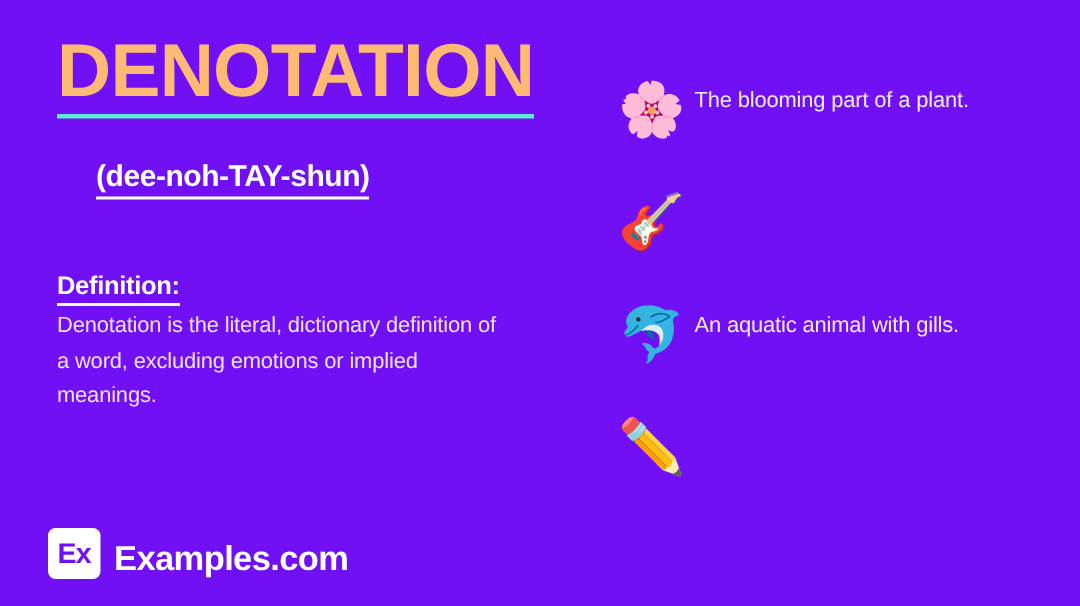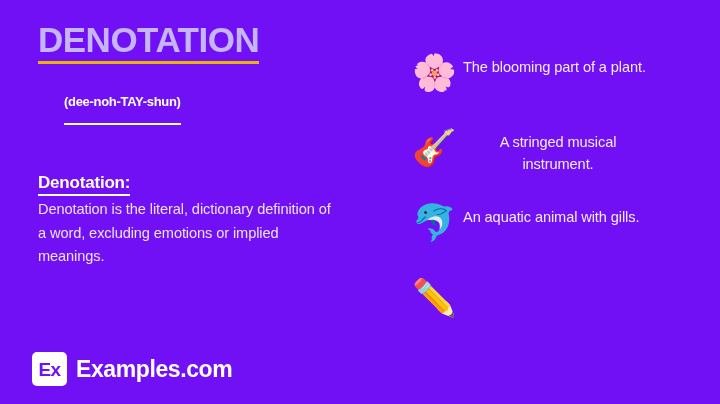--- a/index.html
+++ b/index.html
@@ -28,44 +28,44 @@
   
   .left-col {
     position: relative;
     width: 395px;
     height: 404px;
     padding: 22px 0 0 38px;
     box-sizing: border-box;
   }
 
   .term-title {
-    font-size: 35px;
-    font-weight: bold;
-    color: #c4b5fd;
+    font-size: 50px;
+    font-weight: bold;
+    color: #fdba74;
     letter-spacing: -0.5px;
     line-height: 1;
     margin: 0;
     padding: 0 0 4px 0;
     display: inline-block;
-    border-bottom: 3px solid #eab308;
+    border-bottom: 3px solid #5eead4;
     white-space: nowrap;
   }
 
   .pronunciation-wrap {
     margin-top: 28px;
     padding-left: 26px;
   }
   .pronunciation {
-    font-size: 13px;
+    font-size: 20px;
     font-weight: bold;
     color: #ffffff;
     letter-spacing: -0.3px;
     display: inline-block;
     border-bottom: 2px solid #ffffff;
-    padding-bottom: 14px;
+    padding-bottom: 1px;
     white-space: nowrap;
   }
 
   .definition-head {
     margin-top: 48px;
     font-size: 17px;
     font-weight: bold;
     color: #ffffff;
     display: inline-block;
     border-bottom: 2.5px solid #ffffff;
@@ -81,21 +81,21 @@
     max-width: 300px;
     letter-spacing: -0.1px;
   }
 
   
   .logo {
     position: absolute;
     left: 32px;
     bottom: 18px;
     display: flex;
-    align-items: center;
+    align-items: flex-end;
     gap: 9px;
   }
   .logo-mark {
     width: 35px;
     height: 34px;
     background: #ffffff;
     border-radius: 5px;
     display: flex;
     align-items: center;
     justify-content: center;
@@ -137,38 +137,37 @@
     user-select: none;
   }
 
   .example-text {
     font-size: 14.6px;
     line-height: 1.52;
     color: #f3ecfd;
     max-width: 190px;
     letter-spacing: -0.1px;
     padding-top: 2px;
-    text-align: center;
   }
 </style>
 </head>
 <body>
 
 <div class="slide">
 
   <div class="left-col">
 
     <div class="term-title">DENOTATION</div>
 
     <div class="pronunciation-wrap">
       <div class="pronunciation">(dee-noh-TAY-shun)</div>
     </div>
 
     <div style="display:block;">
-      <div class="definition-head">Denotation:</div>
+      <div class="definition-head">Definition:</div>
     </div>
 
     <div class="definition-body">Denotation is the literal, dictionary definition of a word, excluding emotions or implied meanings.</div>
 
     
     <div class="logo">
       <div class="logo-mark">Ex</div>
       <div class="logo-text">Examples.com</div>
     </div>
 
@@ -176,21 +175,20 @@
 
   <div class="right-col">
 
     <div class="example-row">
       <div class="example-emoji">🌸</div>
       <div class="example-text">The blooming part of a plant.</div>
     </div>
 
     <div class="example-row">
       <div class="example-emoji">🎸</div>
-      <div class="example-text">A stringed musical instrument.</div>
     </div>
 
     <div class="example-row">
       <div class="example-emoji">🐬</div>
       <div class="example-text">An aquatic animal with gills.</div>
     </div>
 
     <div class="example-row">
       <div class="example-emoji">✏️</div>
     </div>

